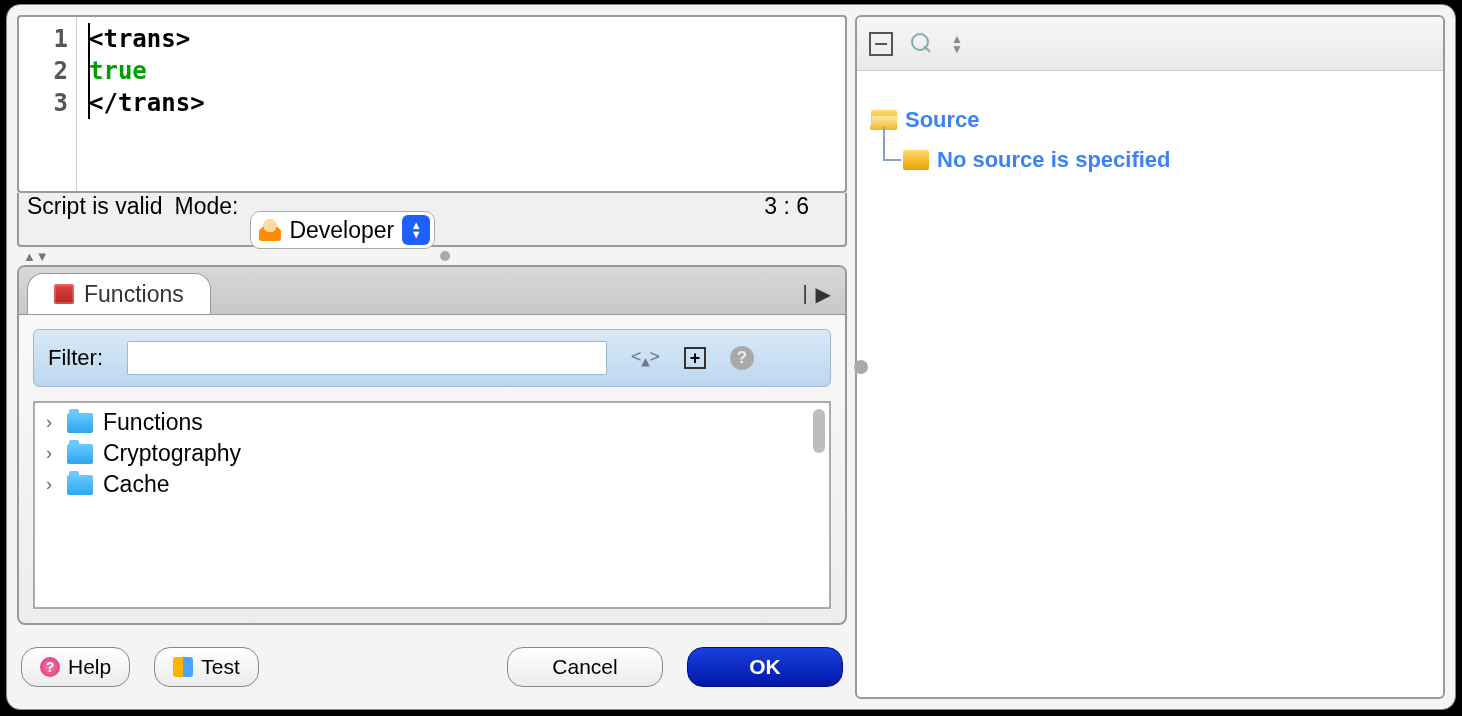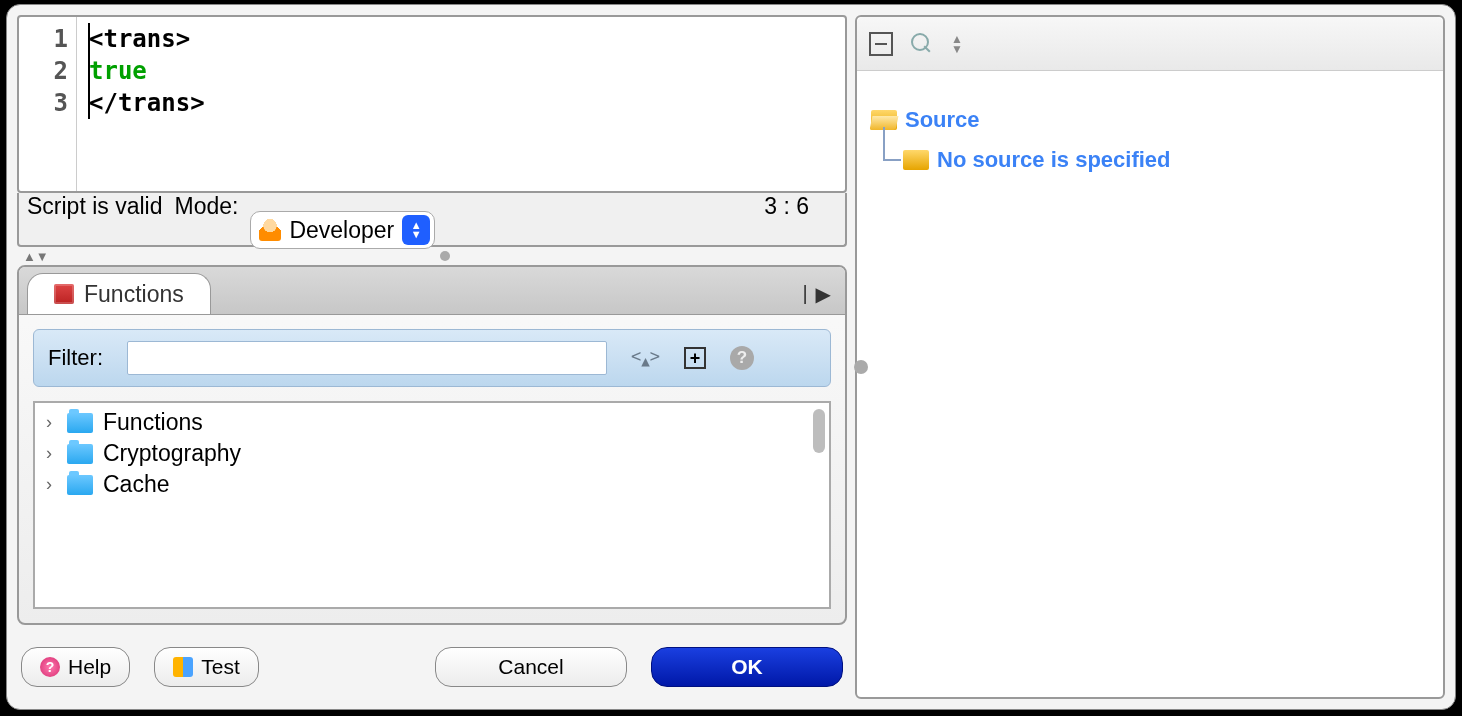--- a/index.html
+++ b/index.html
@@ -259,21 +259,21 @@
   .pillbtn {
     display:inline-flex; align-items:center; gap:8px;
     height: 40px;
     padding: 0 18px;
     border: 1.5px solid #888;
     border-radius: 16px;
     background: linear-gradient(#ffffff,#ececec);
     font-size: 21px;
     cursor:pointer;
   }
-  .pillbtn.wide { width: 192px; justify-content:center; }
+  .pillbtn.wide { width: 156px; justify-content:center; }
   .pillbtn.primary {
     background: linear-gradient(#1a3fe0,#0018a8);
     color: #fff;
     border-color: #001080;
     font-weight: 600;
     text-align: right;
   }
   .help-icon {
     width:20px;height:20px;border-radius:50%;
     background:radial-gradient(circle,#ff7bb0,#d72b6f);

